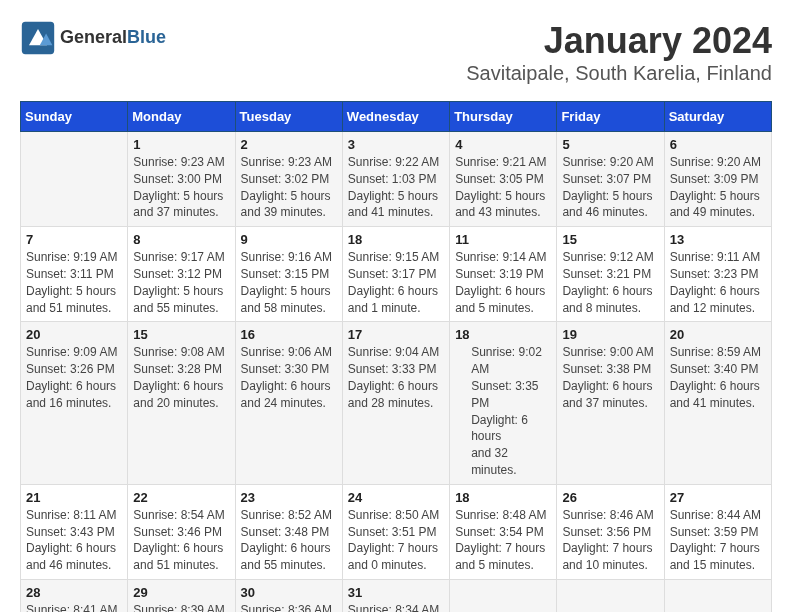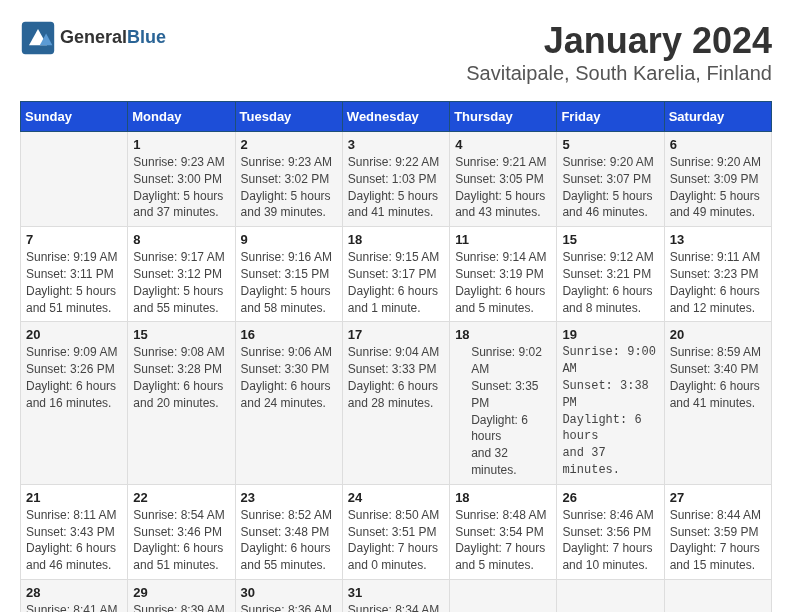--- a/index.html
+++ b/index.html
@@ -258,21 +258,21 @@
         </td>
         <td>
           <div class="day-number">18</div>
           <div class="day-info" style="white-space: pre-line; margin-left: 16px;">Sunrise: 9:02 AM
 Sunset: 3:35 PM
 Daylight: 6 hours
 and 32 minutes.</div>
         </td>
         <td>
           <div class="day-number">19</div>
-          <div class="day-info" style="white-space: pre-line; font-family: Liberation Mono, monospace;">Sunrise: 9:00 AM
+          <div class="day-info" style="white-space: pre-line;">Sunrise: 9:00 AM
 Sunset: 3:38 PM
 Daylight: 6 hours
 and 37 minutes.</div>
         </td>
         <td>
           <div class="day-number">20</div>
           <div class="day-info" style="white-space: pre-line;">Sunrise: 8:59 AM
 Sunset: 3:40 PM
 Daylight: 6 hours
 and 41 minutes.</div>

